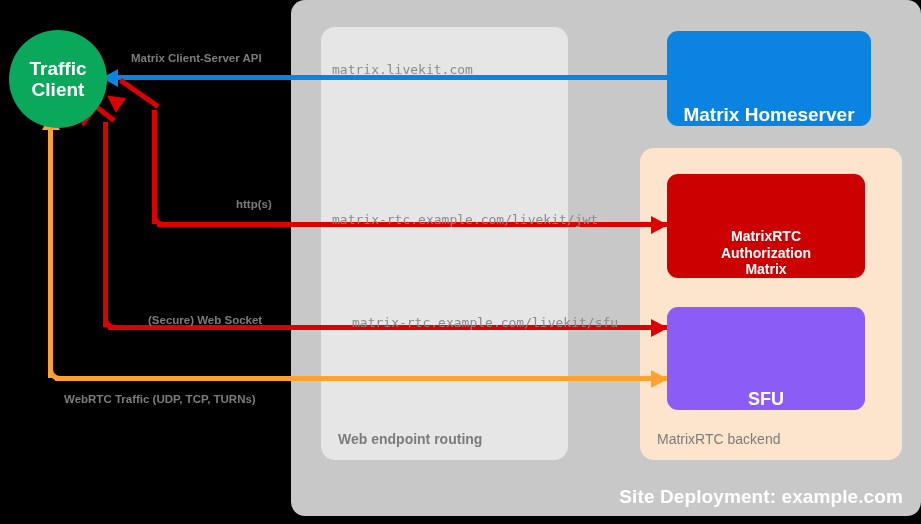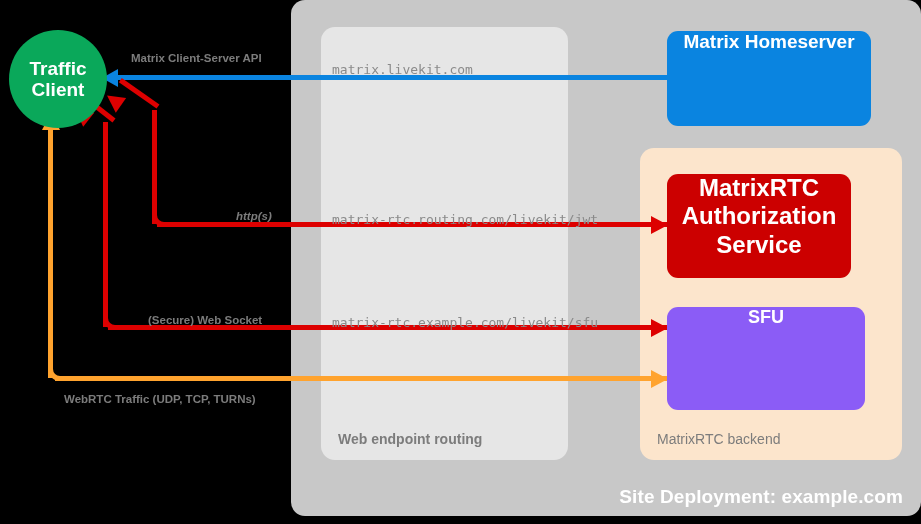--- a/index.html
+++ b/index.html
@@ -95,43 +95,43 @@
     font-size: 19px;
     font-weight: bold;
     line-height: 1.12;
     text-align: center;
   }
 
   
   .svc-box {
     position: absolute;
     display: flex;
-    align-items: flex-start;
+    align-items: flex-end;
     justify-content: center;
     text-align: center;
     color: #ffffff;
     font-weight: bold;
     border-radius: 11px;
     line-height: 1.18;
   }
   .svc-homeserver {
     left: 667px;
     top: 31px;
     width: 204px;
     height: 95px;
     background: #0a84e0;
     font-size: 19px;
   }
   .svc-auth {
     left: 667px;
     top: 174px;
-    width: 184px;
+    width: 198px;
     height: 104px;
     background: #cc0000;
-    font-size: 24px;
+    font-size: 14px;
   }
   .svc-sfu {
     left: 667px;
     top: 307px;
     width: 198px;
     height: 103px;
     background: #8b5cf6;
     font-size: 18px;
   }
 
@@ -205,37 +205,37 @@
               border-bottom-left-radius:12px; box-sizing:border-box;"></div>
 
   <div style="position:absolute; left:112px; top:104px; width:46px; height:5px;
               background:#dd0000; transform:rotate(35deg); transform-origin:100% 50%;"></div>
 
   <div class="arrowhead" style="left:105px; top:92px; border-left:9px solid transparent;
               border-right:9px solid transparent; border-bottom:17px solid #dd0000;
               transform:rotate(-55deg);"></div>
 
   <div class="arrowhead ah-right" style="left:651px; top:215.5px; border-left:17px solid #dd0000;"></div>
-  <div class="edge-label" style="left:236px; top:210px;font-style:italic;">http(s)</div>
-  <div class="endpoint-label" style="left:332px; top:212px;">matrix-rtc.routing.com/livekit/jwt</div>
+  <div class="edge-label" style="left:236px; top:198px;">http(s)</div>
+  <div class="endpoint-label" style="left:332px; top:212px;">matrix-rtc.example.com/livekit/jwt</div>
 
   <div class="hline" style="left:108px; top:325px; width:559px; height:5px; background:#dd0000;"></div>
   <div class="vline" style="left:103px; top:122px; width:5px; height:205px; background:#dd0000;"></div>
   <div style="position:absolute; left:103px; top:311px; width:19px; height:19px;
               border-left:5px solid #dd0000; border-bottom:5px solid #dd0000;
               border-bottom-left-radius:12px; box-sizing:border-box;"></div>
 
   <div style="position:absolute; left:78px; top:118px; width:36px; height:5px;
               background:#dd0000; transform:rotate(38deg); transform-origin:100% 50%;"></div>
   <div class="arrowhead" style="left:73px; top:106px; border-left:9px solid transparent;
               border-right:9px solid transparent; border-bottom:17px solid #dd0000;
               transform:rotate(-52deg);"></div>
   <div class="arrowhead ah-right" style="left:651px; top:318.5px; border-left:17px solid #dd0000;"></div>
   <div class="edge-label" style="left:148px; top:314px;">(Secure) Web Socket</div>
-  <div class="endpoint-label" style="left:332px; top:315px;text-align:right;">matrix-rtc.example.com/livekit/sfu</div>
+  <div class="endpoint-label" style="left:352px; top:315px;text-align:right;">matrix-rtc.example.com/livekit/sfu</div>
 
   <div class="hline" style="left:55px; top:376px; width:612px; height:5px; background:#ffa32e;"></div>
   <div class="vline" style="left:48px; top:128px; width:5px; height:250px; background:#ffa32e;"></div>
   <div style="position:absolute; left:48px; top:362px; width:19px; height:19px;
               border-left:5px solid #ffa32e; border-bottom:5px solid #ffa32e;
               border-bottom-left-radius:12px; box-sizing:border-box;"></div>
 
   <div class="arrowhead ah-up" style="left:41.5px; top:113px; border-bottom:17px solid #ffa32e;"></div>
   <div class="arrowhead ah-right" style="left:651px; top:369.5px; border-left:17px solid #ffa32e;"></div>
   <div class="edge-label" style="left:64px; top:365px;margin-top:28px;">WebRTC Traffic (UDP, TCP, TURNs)</div>
@@ -246,21 +246,21 @@
   </div>
 
   <div class="svc-box svc-homeserver">
     <span>Matrix Homeserver</span>
   </div>
 
   <div class="svc-box svc-auth">
     <div>
       <div>MatrixRTC</div>
       <div>Authorization</div>
-      <div>Service</div>
+      <div>Matrix</div>
     </div>
   </div>
 
   <div class="svc-box svc-sfu">
     <span>SFU</span>
   </div>
 
 </div>
 
 </body></html>

